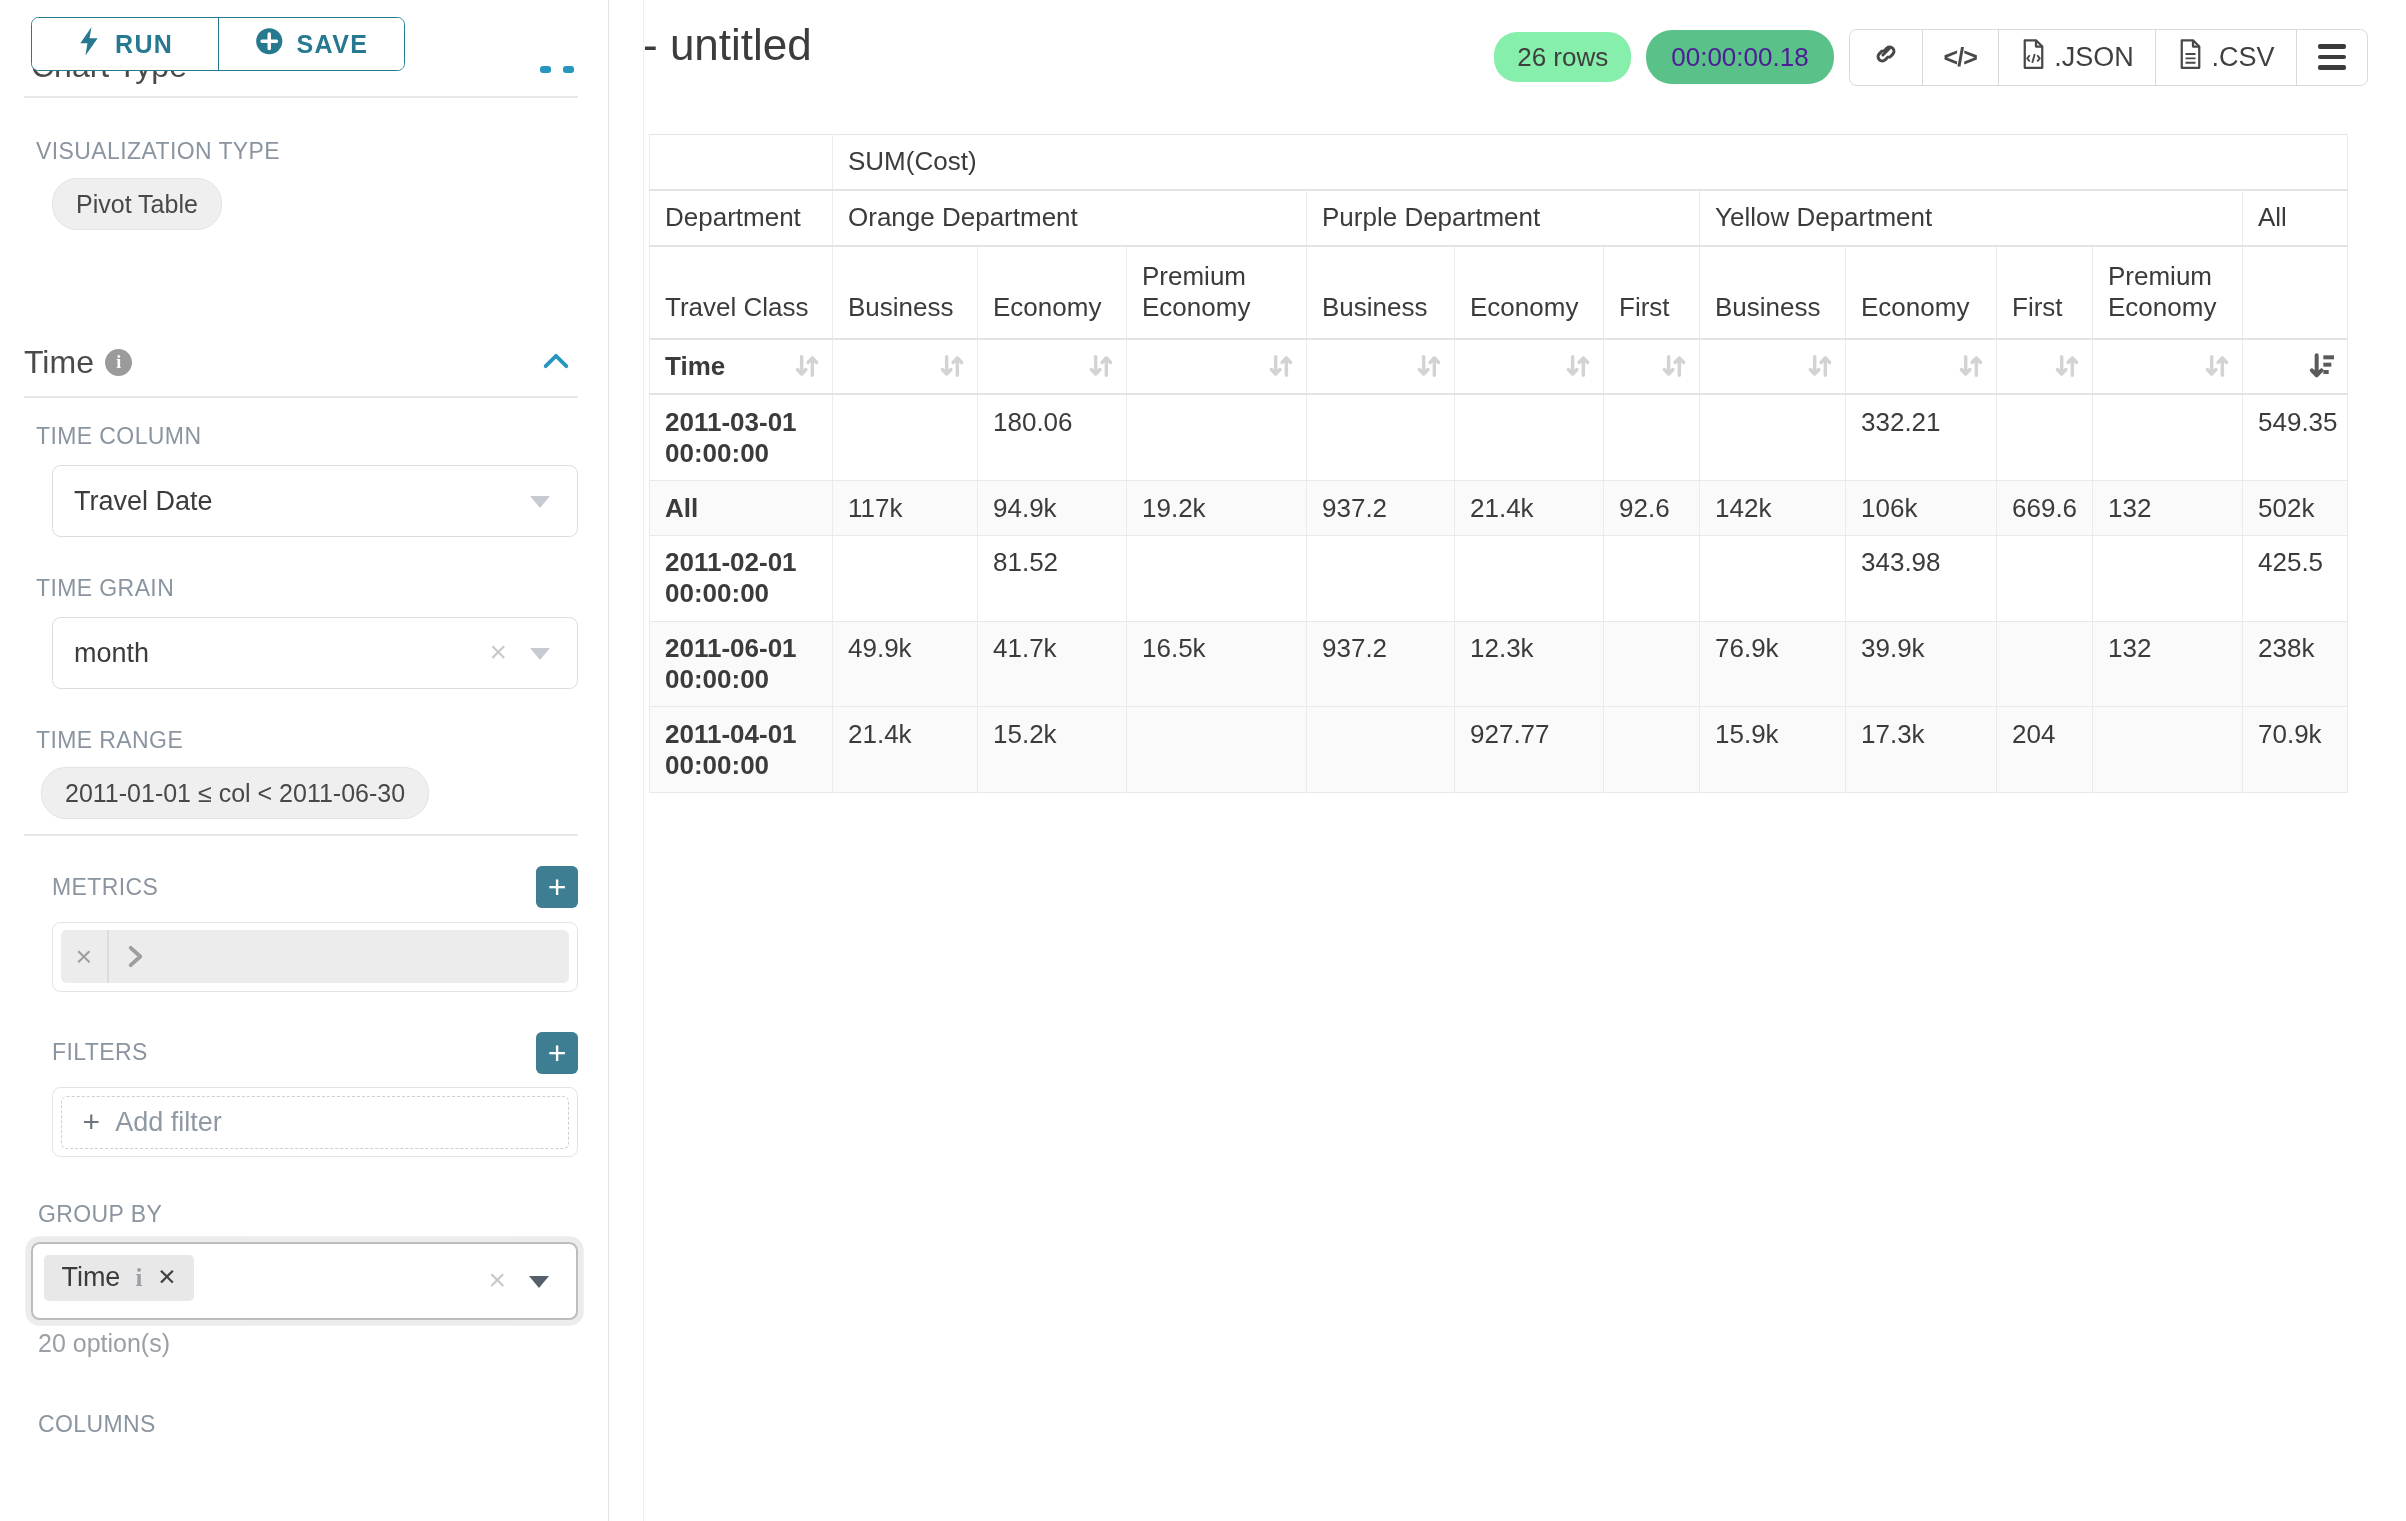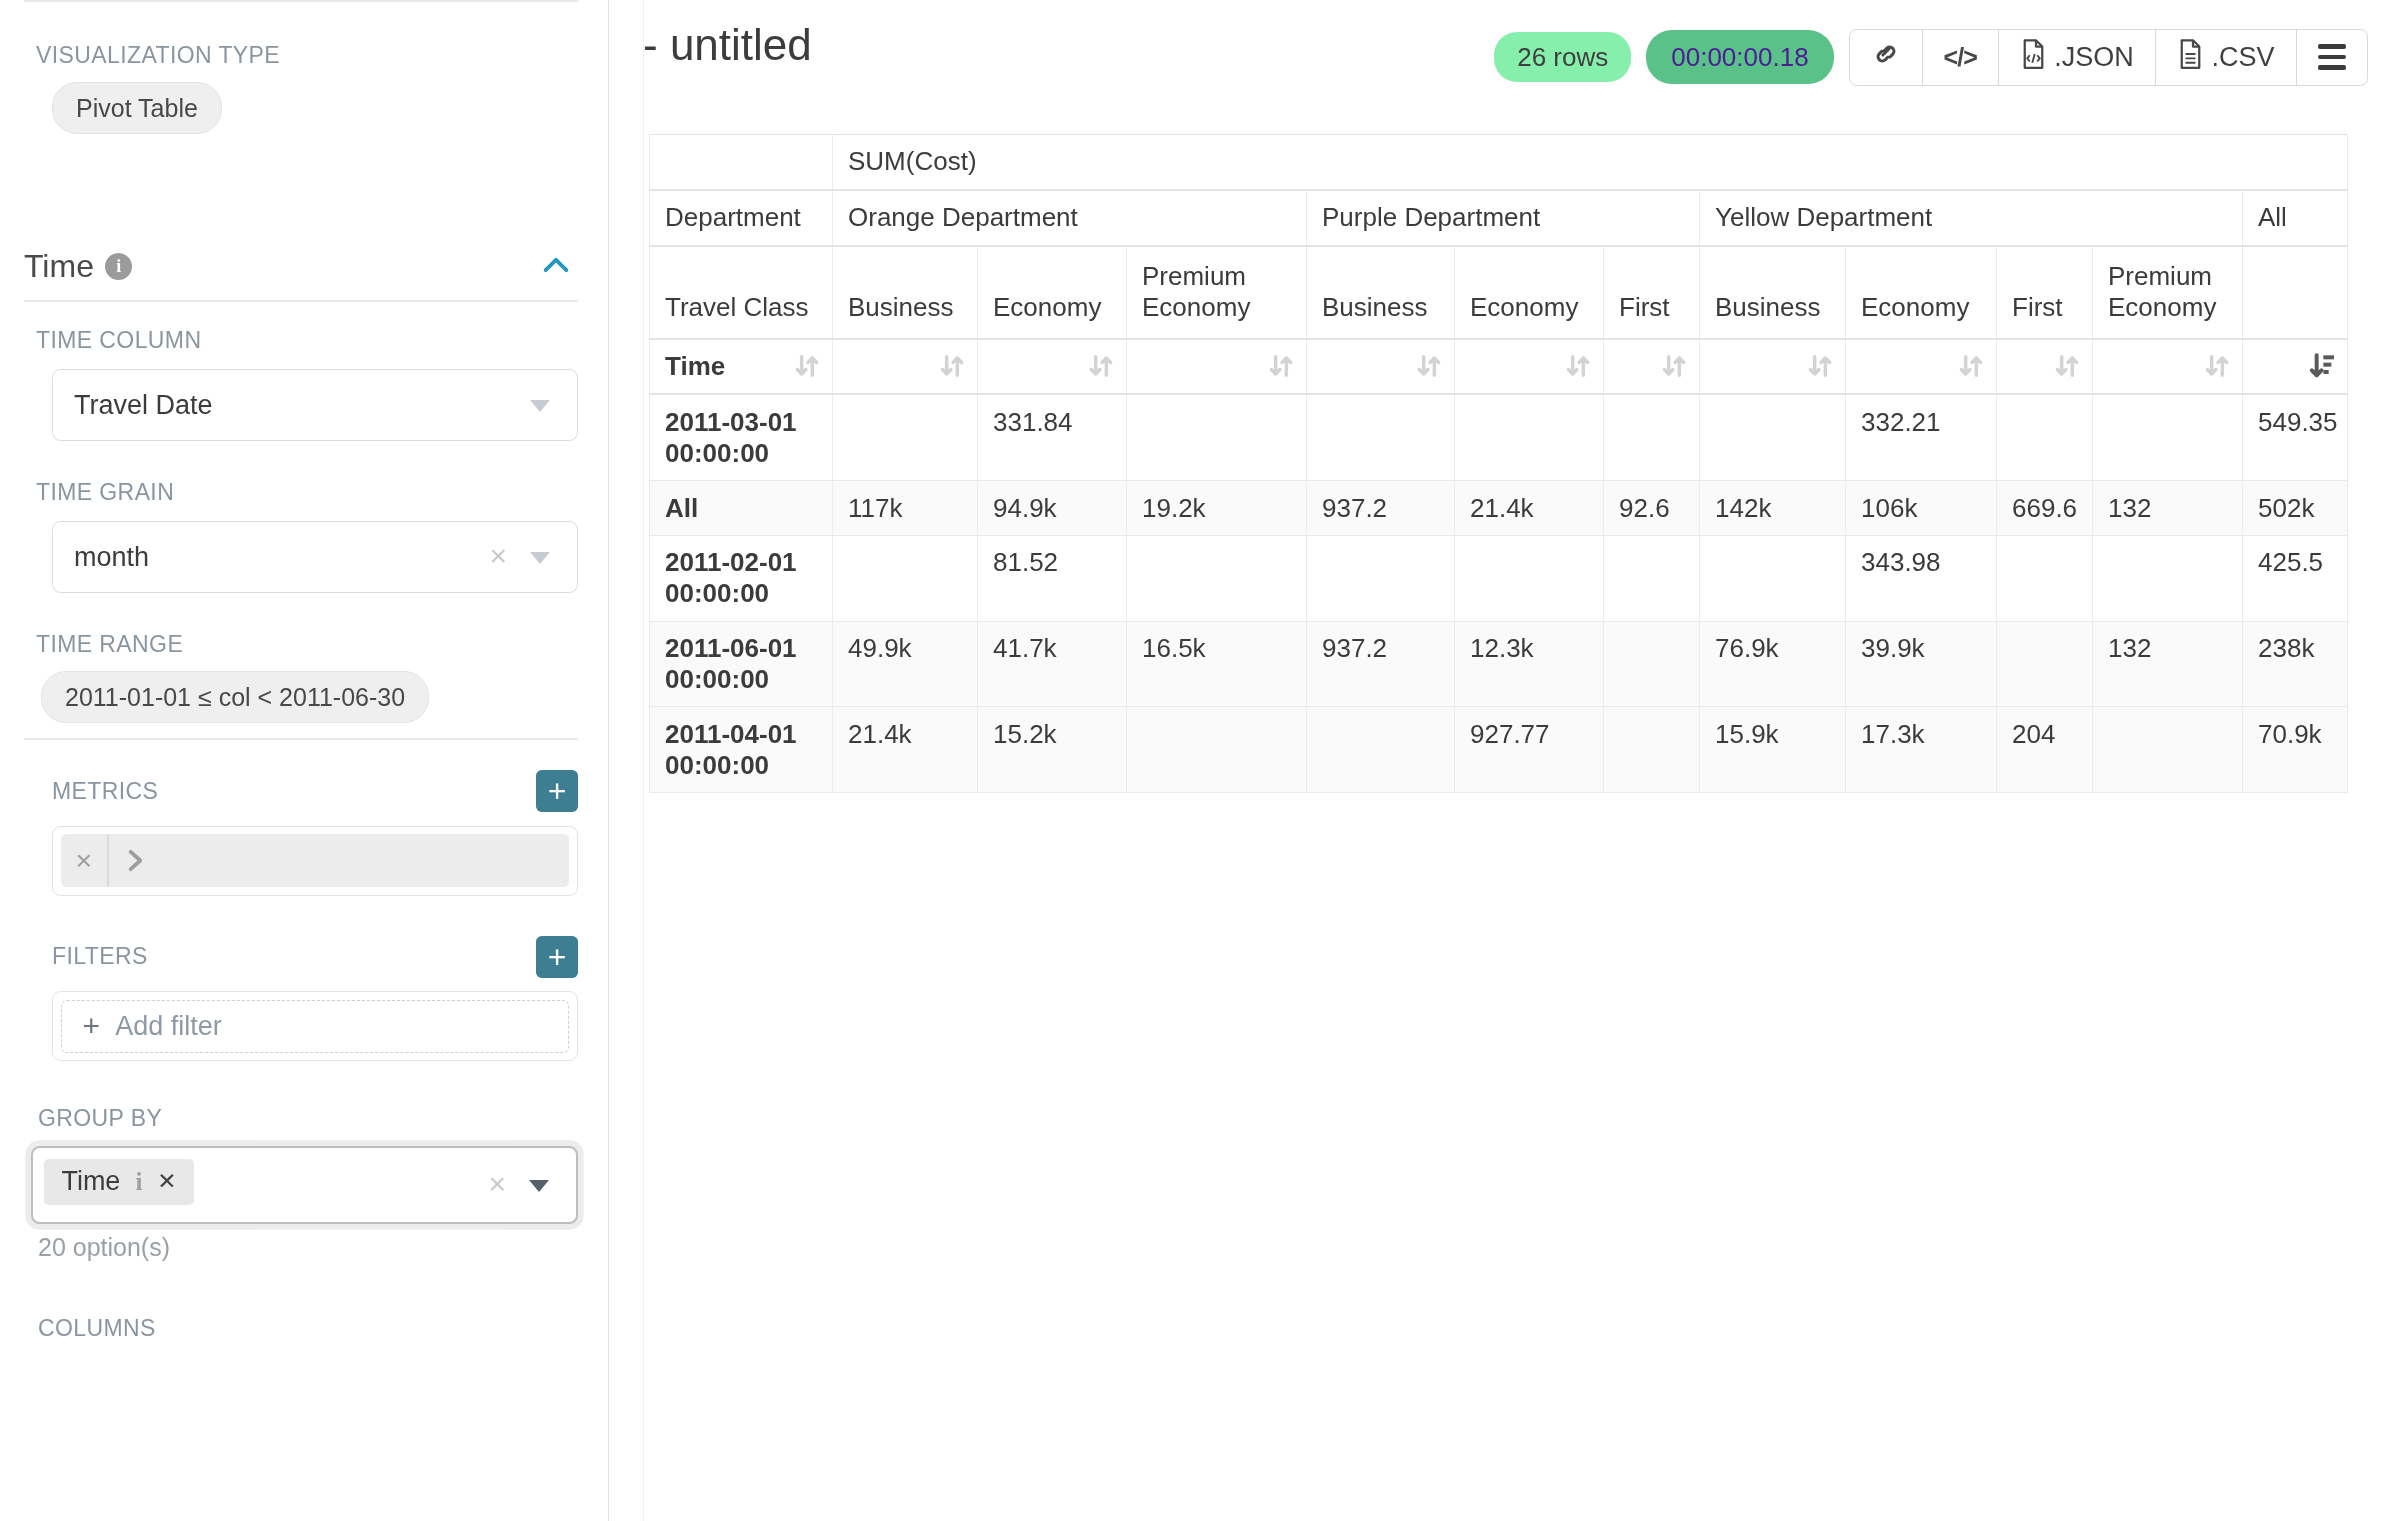--- a/index.html
+++ b/index.html
@@ -108,20 +108,46 @@
   .sort-cell { position:relative; }
   .sort-icon { position:absolute; right:9.5px; top:50%; transform:translateY(-50%); cursor:pointer; line-height:0; }
 </style>
 </head>
 <body>
 
 <div class="app">
 
   <div class="sidebar">
 
+    <div class="topbar">
+      <div class="clipped-heading">Chart Type</div>
+      <div class="runsave">
+        <div class="btn">
+          <span>
+            <svg width="25" height="28.5" viewBox="0 0 24 28">
+                <polygon points="14,0 3,16 10,16 8,28 20,11 12,11" fill="#26798f"></polygon>
+              </svg>
+          </span>
+          <span>RUN</span>
+        </div>
+        <div class="btn">
+          <span>
+            <svg width="28.5" height="28.5" viewBox="0 0 24 24">
+                <circle cx="12" cy="12" r="11" fill="#26798f"></circle>
+                <path d="M12 6v12M6 12h12" stroke="#fff" stroke-width="3" stroke-linecap="round"></path>
+              </svg>
+          </span>
+          <span>SAVE</span>
+        </div>
+      </div>
+      <div class="gutter-dots">
+          <i></i>
+          <i></i>
+        </div>
+    </div>
     <div class="divider"></div>
 
     <div class="section-label" style="margin-top:40px;">VISUALIZATION TYPE</div>
     <div style="margin:13.3px 0 0 52px;">
       <span class="pill">Pivot Table</span>
     </div>
 
     <div class="section-title" style="margin-top:114px;">
       <span>Time</span>
       <span class="info-badge">i</span>
@@ -387,21 +413,21 @@
                       <rect x="13" y="15" width="4" height="3"></rect>
                     </g>
                   </svg></span>
               </th>
             </tr>
           </thead>
           <tbody>
             <tr class="tall">
               <th class="rowlabel">2011-03-01 00:00:00</th>
               <td></td>
-              <td>331.84</td>
+              <td>180.06</td>
               <td></td>
               <td></td>
               <td></td>
               <td></td>
               <td></td>
               <td>332.21</td>
               <td></td>
               <td></td>
               <td>549.35</td>
             </tr>

